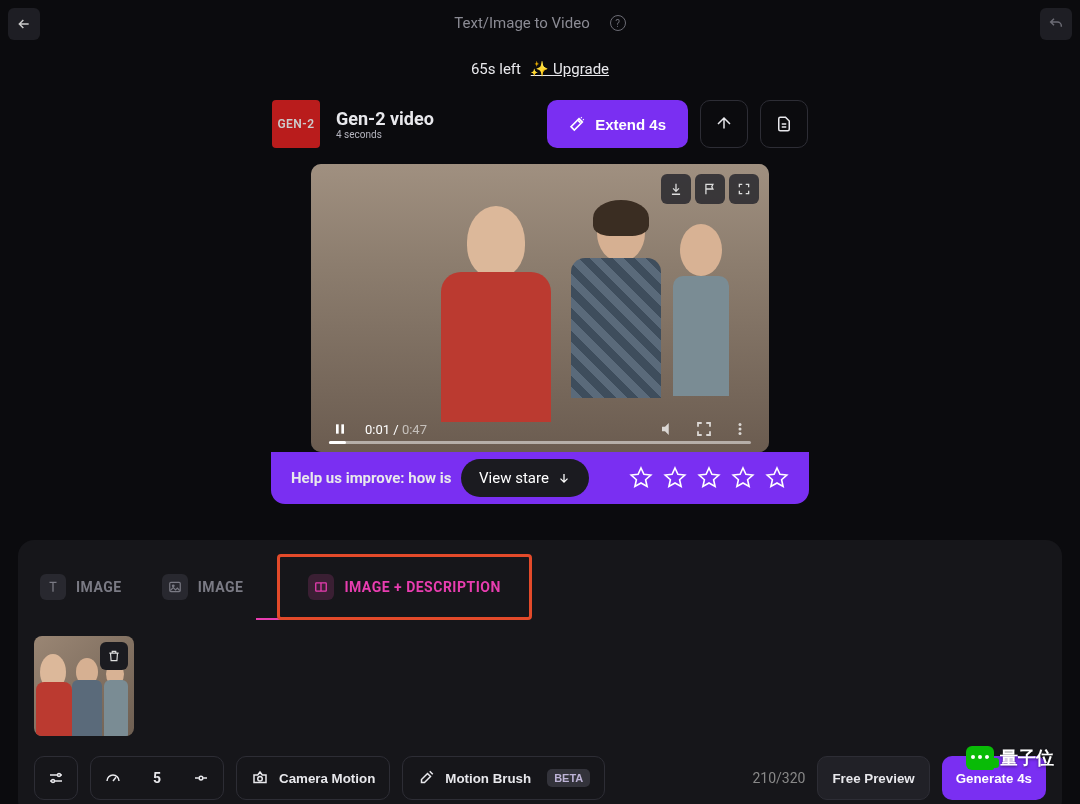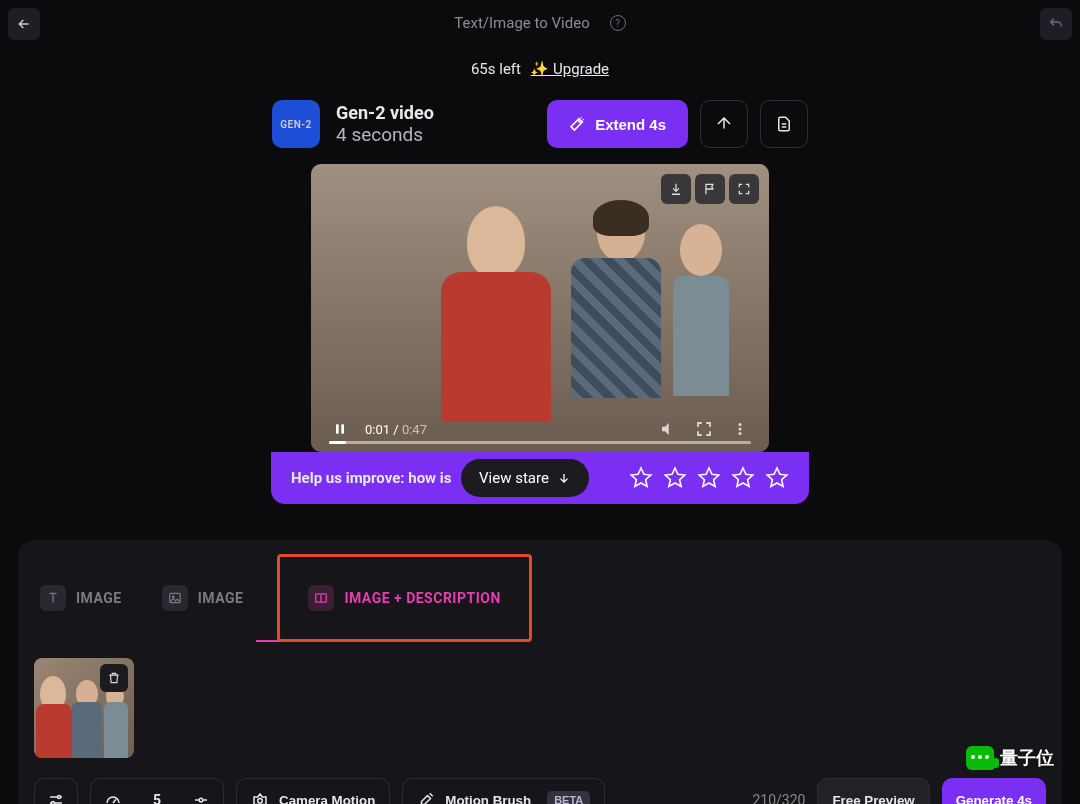--- a/index.html
+++ b/index.html
@@ -9,24 +9,24 @@
 .back-box, .undo-box { position:absolute; top:8px; width:32px; height:32px; background:#1e1e24; border-radius:6px; display:flex; align-items:center; justify-content:center; cursor:pointer; }
 .back-box { left:8px; }
 .undo-box { right:8px; color:#6b6b74; }
 .top-title { color:#8b8b94; display:flex; align-items:center; gap:20px; font-size:15px; }
 .help-circ { width:16px; height:16px; border:1.5px solid #6b6b74; border-radius:50%; display:inline-flex; align-items:center; justify-content:center; font-size:10px; color:#6b6b74; }
 
 .subbar { text-align:center; padding:14px 0 22px; color:#e8e8ec; font-size:15px; }
 .uplink { text-decoration:underline; cursor:pointer; margin-left:6px; }
 
 .hdr-row { display:flex; align-items:center; gap:16px; padding:0 0 0 272px; }
-.gen2-thumb { width:48px; height:48px; background:#1d4ed8; border-radius:10px; display:flex; align-items:center; justify-content:center; font-size:10px; color:#ccc; letter-spacing:0.5px; font-weight:600; }
+.gen2-thumb { width:48px; height:48px; background:#b91c1c; border-radius:4px; display:flex; align-items:center; justify-content:center; font-size:12px; color:#ccc; letter-spacing:0.5px; font-weight:600; }
 .hdr-txt { flex:0 0 auto; margin-right:auto; }
 .hdr-txt .ttl { font-size:18px; font-weight:700; }
-.hdr-txt .sub { font-size:19px; color:#b5b5bf; }
+.hdr-txt .sub { font-size:10px; color:#b5b5bf; }
 .extend-btn { background:#7a2ff2; height:48px; padding:0 22px; border:none; border-radius:10px; color:#fff; font-weight:700; font-size:15px; display:flex; align-items:center; gap:10px; cursor:pointer; }
 .icon-btn { width:48px; height:48px; border:1px solid #2d2d35; border-radius:10px; background:transparent; display:flex; align-items:center; justify-content:center; cursor:pointer; color:#e8e8ec; }
 .hdr-row .right-group { display:flex; gap:12px; margin-right:272px; }
 
 .video-frame { margin:16px auto 0; width:458px; height:288px; background:#3b3b3b; border-radius:10px; position:relative; overflow:hidden; }
 .video-bg { position:absolute; inset:0; background:linear-gradient(180deg,#a09080 0%,#8c7d6e 35%,#6b5c50 100%); }
 .woman { position:absolute; left:120px; top:42px; width:130px; height:230px; }
 .woman .head { width:58px; height:72px; background:#dcb89a; border-radius:50% 50% 45% 45%; margin:0 auto; }
 .woman .hair { position:absolute; top:-6px; left:22px; width:86px; height:130px; background:#6b4a32; border-radius:50% 50% 30% 30%; z-index:-1; }
 .woman .body { width:110px; height:150px; background:#bb3a30; border-radius:20px 20px 0 0; margin:-6px auto 0; }
@@ -54,21 +54,21 @@
 .pill { background:#1b1b20; color:#fff; height:38px; border-radius:999px; padding:0 18px; display:flex; align-items:center; gap:8px; font-size:15px; position:absolute; left:190px; }
 .stars { display:flex; gap:10px; margin-left:auto; }
 .star { width:24px; height:24px; color:#fff; cursor:pointer; }
 
 .panel { position:absolute; left:18px; right:18px; top:540px; background:#16161a; border-radius:16px; padding:14px 16px 16px; }
 .tabs { display:flex; gap:28px; align-items:center; }
 .tab { display:flex; align-items:center; gap:10px; color:#7a7a84; cursor:pointer; padding:10px 6px; font-weight:700; font-size:14px; letter-spacing:.5px; }
 .tab .tico { width:26px; height:26px; border-radius:6px; background:#28282f; display:flex; align-items:center; justify-content:center; }
 .tab.active { color:#e83db0; }
 .tab.active .tico { background:#3a1f33; color:#e83db0; }
-.tab.hl { border:3px solid #e34a2a; border-radius:4px; padding:28px 28px; }
+.tab.hl { border:3px solid #e34a2a; border-radius:4px; padding:17px 28px; }
 .tab-underline { height:2px; width:220px; background:#e83db0; margin-top:-2px; margin-left:222px; }
 
 .promptrow { display:flex; gap:20px; margin-top:16px; }
 .thumb { width:100px; height:100px; border-radius:8px; position:relative; overflow:hidden; flex-shrink:0; background:linear-gradient(135deg,#9a8674,#6e5f52); }
 .thumb .tdel { position:absolute; top:6px; right:6px; width:28px; height:28px; background:#1b1b20; border-radius:6px; display:flex; align-items:center; justify-content:center; cursor:pointer; color:#ddd; }
 .thumb .mini { position:absolute; inset:0; }
 .thumb .mini .a { position:absolute; left:6px; top:18px; width:26px; height:36px; background:#dcb89a; border-radius:50%; }
 .thumb .mini .b { position:absolute; left:2px; top:46px; width:36px; height:54px; background:#bb3a30; border-radius:8px 8px 0 0; }
 .thumb .mini .c { position:absolute; left:42px; top:22px; width:22px; height:28px; background:#d6b092; border-radius:50%; }
 .thumb .mini .d { position:absolute; left:38px; top:44px; width:30px; height:56px; background:#5a6a7a; border-radius:6px 6px 0 0; }

